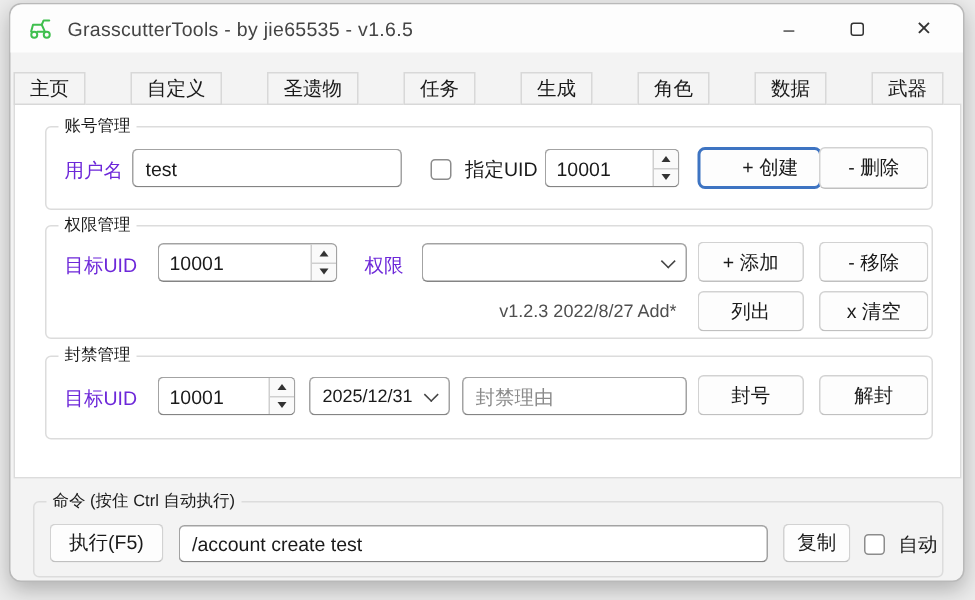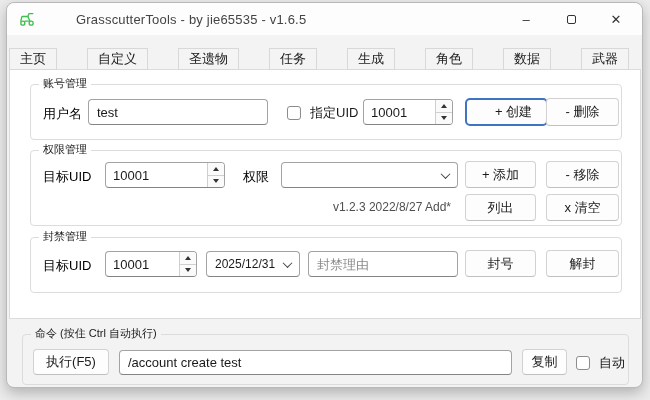--- a/index.html
+++ b/index.html
@@ -5,21 +5,21 @@
   * { margin:0; padding:0; box-sizing:border-box; }
   html,body { width:650px; height:400px; overflow:hidden; }
   body { font-family:"Liberation Sans","DejaVu Sans",sans-serif; background:#ececec; position:relative; }
 
   .window { position:absolute; left:6px; top:2px; width:637px; height:386px;
             background:#f3f3f3; border:1px solid #b9b9b9; border-radius:8px;
             box-shadow:0 5px 14px rgba(0,0,0,.25); overflow:visible; }
 
   
   .titlebar { position:absolute; left:0; top:0; right:0; height:32px; background:#fdfdfd;
-              border-radius:8px 8px 0 0; display:flex; align-items:center;gap:31px; }
+              border-radius:8px 8px 0 0; display:flex; align-items:center; }
   .logo { margin-left:10px; width:20px; height:20px; flex:0 0 auto; }
   .title-text { margin-left:8px; font-size:13px; color:#444; letter-spacing:.2px; }
   .winbtns { position:absolute; right:11px; top:0; height:32px; width:120px;
              display:flex; justify-content:space-between; }
   .winbtn { width:30px; height:32px; display:flex; align-items:center; justify-content:center;
             color:#333; font-size:13px; cursor:default; }
   .max-box { width:9px; height:9px; border:1px solid #333; border-radius:2px; display:inline-block; }
 
   
   .tabstrip { position:absolute; left:2px; top:40px; right:2px; height:27px;
@@ -37,21 +37,21 @@
   
   .tabpage { position:absolute; left:2px; top:66px; width:632px; height:250px;
              background:#fff; border:1px solid #dcdcdc; z-index:2; }
 
   
   .group { position:absolute; border:1px solid #dcdcdc; border-radius:4px; }
   .group-label { position:absolute; top:-9px; left:8px; padding:0 4px; font-size:11px;
                  color:#1a1a1a; background:#fff; white-space:nowrap; }
   .cmd .group-label { background:#f3f3f3; }
 
-  .lbl { position:absolute; font-size:13px; color:#000000; white-space:nowrap; }
+  .lbl { position:absolute; font-size:13px; color:#6d28d9; white-space:nowrap; }
 
   .tbox { position:absolute; background:#fff; border:1px solid #a3a3a3; border-bottom-color:#848484;
           border-radius:4px; font-size:13px; color:#1a1a1a; padding:0 8px;
           font-family:"Liberation Sans","DejaVu Sans",sans-serif; outline:none; }
   .tbox::placeholder { color:#8a8a8a; }
 
   
   .spinner { position:absolute; background:#fff; border:1px solid #a3a3a3; border-bottom-color:#848484;
              border-radius:4px; display:flex; overflow:hidden; }
   .spin-val { flex:1; border:none; outline:none; font-size:13px; padding:0 0 0 7px; color:#1a1a1a;

